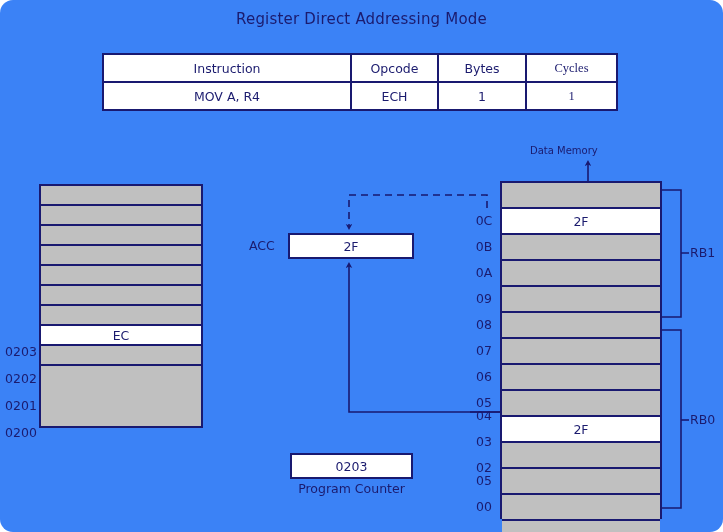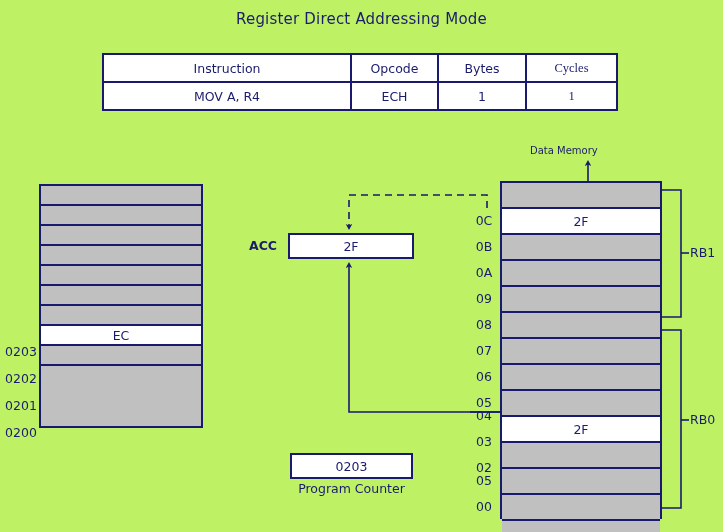--- a/index.html
+++ b/index.html
@@ -4,24 +4,25 @@
 <style>
   html, body {
     margin: 0;
     padding: 0;
     background: #ffffff;
   }
   #root {
     position: relative;
     width: 723px;
     height: 532px;
-    background: #bef264;
+    background: #3b82f6;
     font-family: "DejaVu Sans", sans-serif;
     color: #1b1b6e;
     overflow: hidden;
+    border-radius: 13px;
   }
   .abs { position: absolute; }
 
   
   #title {
     left: 0; top: 10px;
     width: 723px;
     text-align: center;
     font-size: 15px;
     color: #1b1b6e;
@@ -93,21 +94,21 @@
     border: 2px solid #191970;
     background: #ffffff;
     box-sizing: border-box;
     display: flex;
     align-items: center;
     justify-content: center;
     font-size: 12.5px;
     color: #1b1b6e;
   }
   #acc-box { left: 288px; top: 233px; width: 126px; height: 26px; }
-  #acc-label { left: 249px; top: 238px; font-size: 12.5px; font-weight: bold; }
+  #acc-label { left: 249px; top: 238px; font-size: 12.5px; }
   #pc-box { left: 290px; top: 453px; width: 123px; height: 26px; }
   #pc-label { left: 290px; top: 481px; width: 123px; text-align: center; font-size: 12.5px; }
 
   
   #wires { left: 0; top: 0; width: 723px; height: 532px; pointer-events: none; }
 
   
   .banklabel { font-size: 12.5px; color: #1b1b6e; }
   #rb1-label { left: 690px; top: 245px; }
   #rb0-label { left: 690px; top: 412px; }

